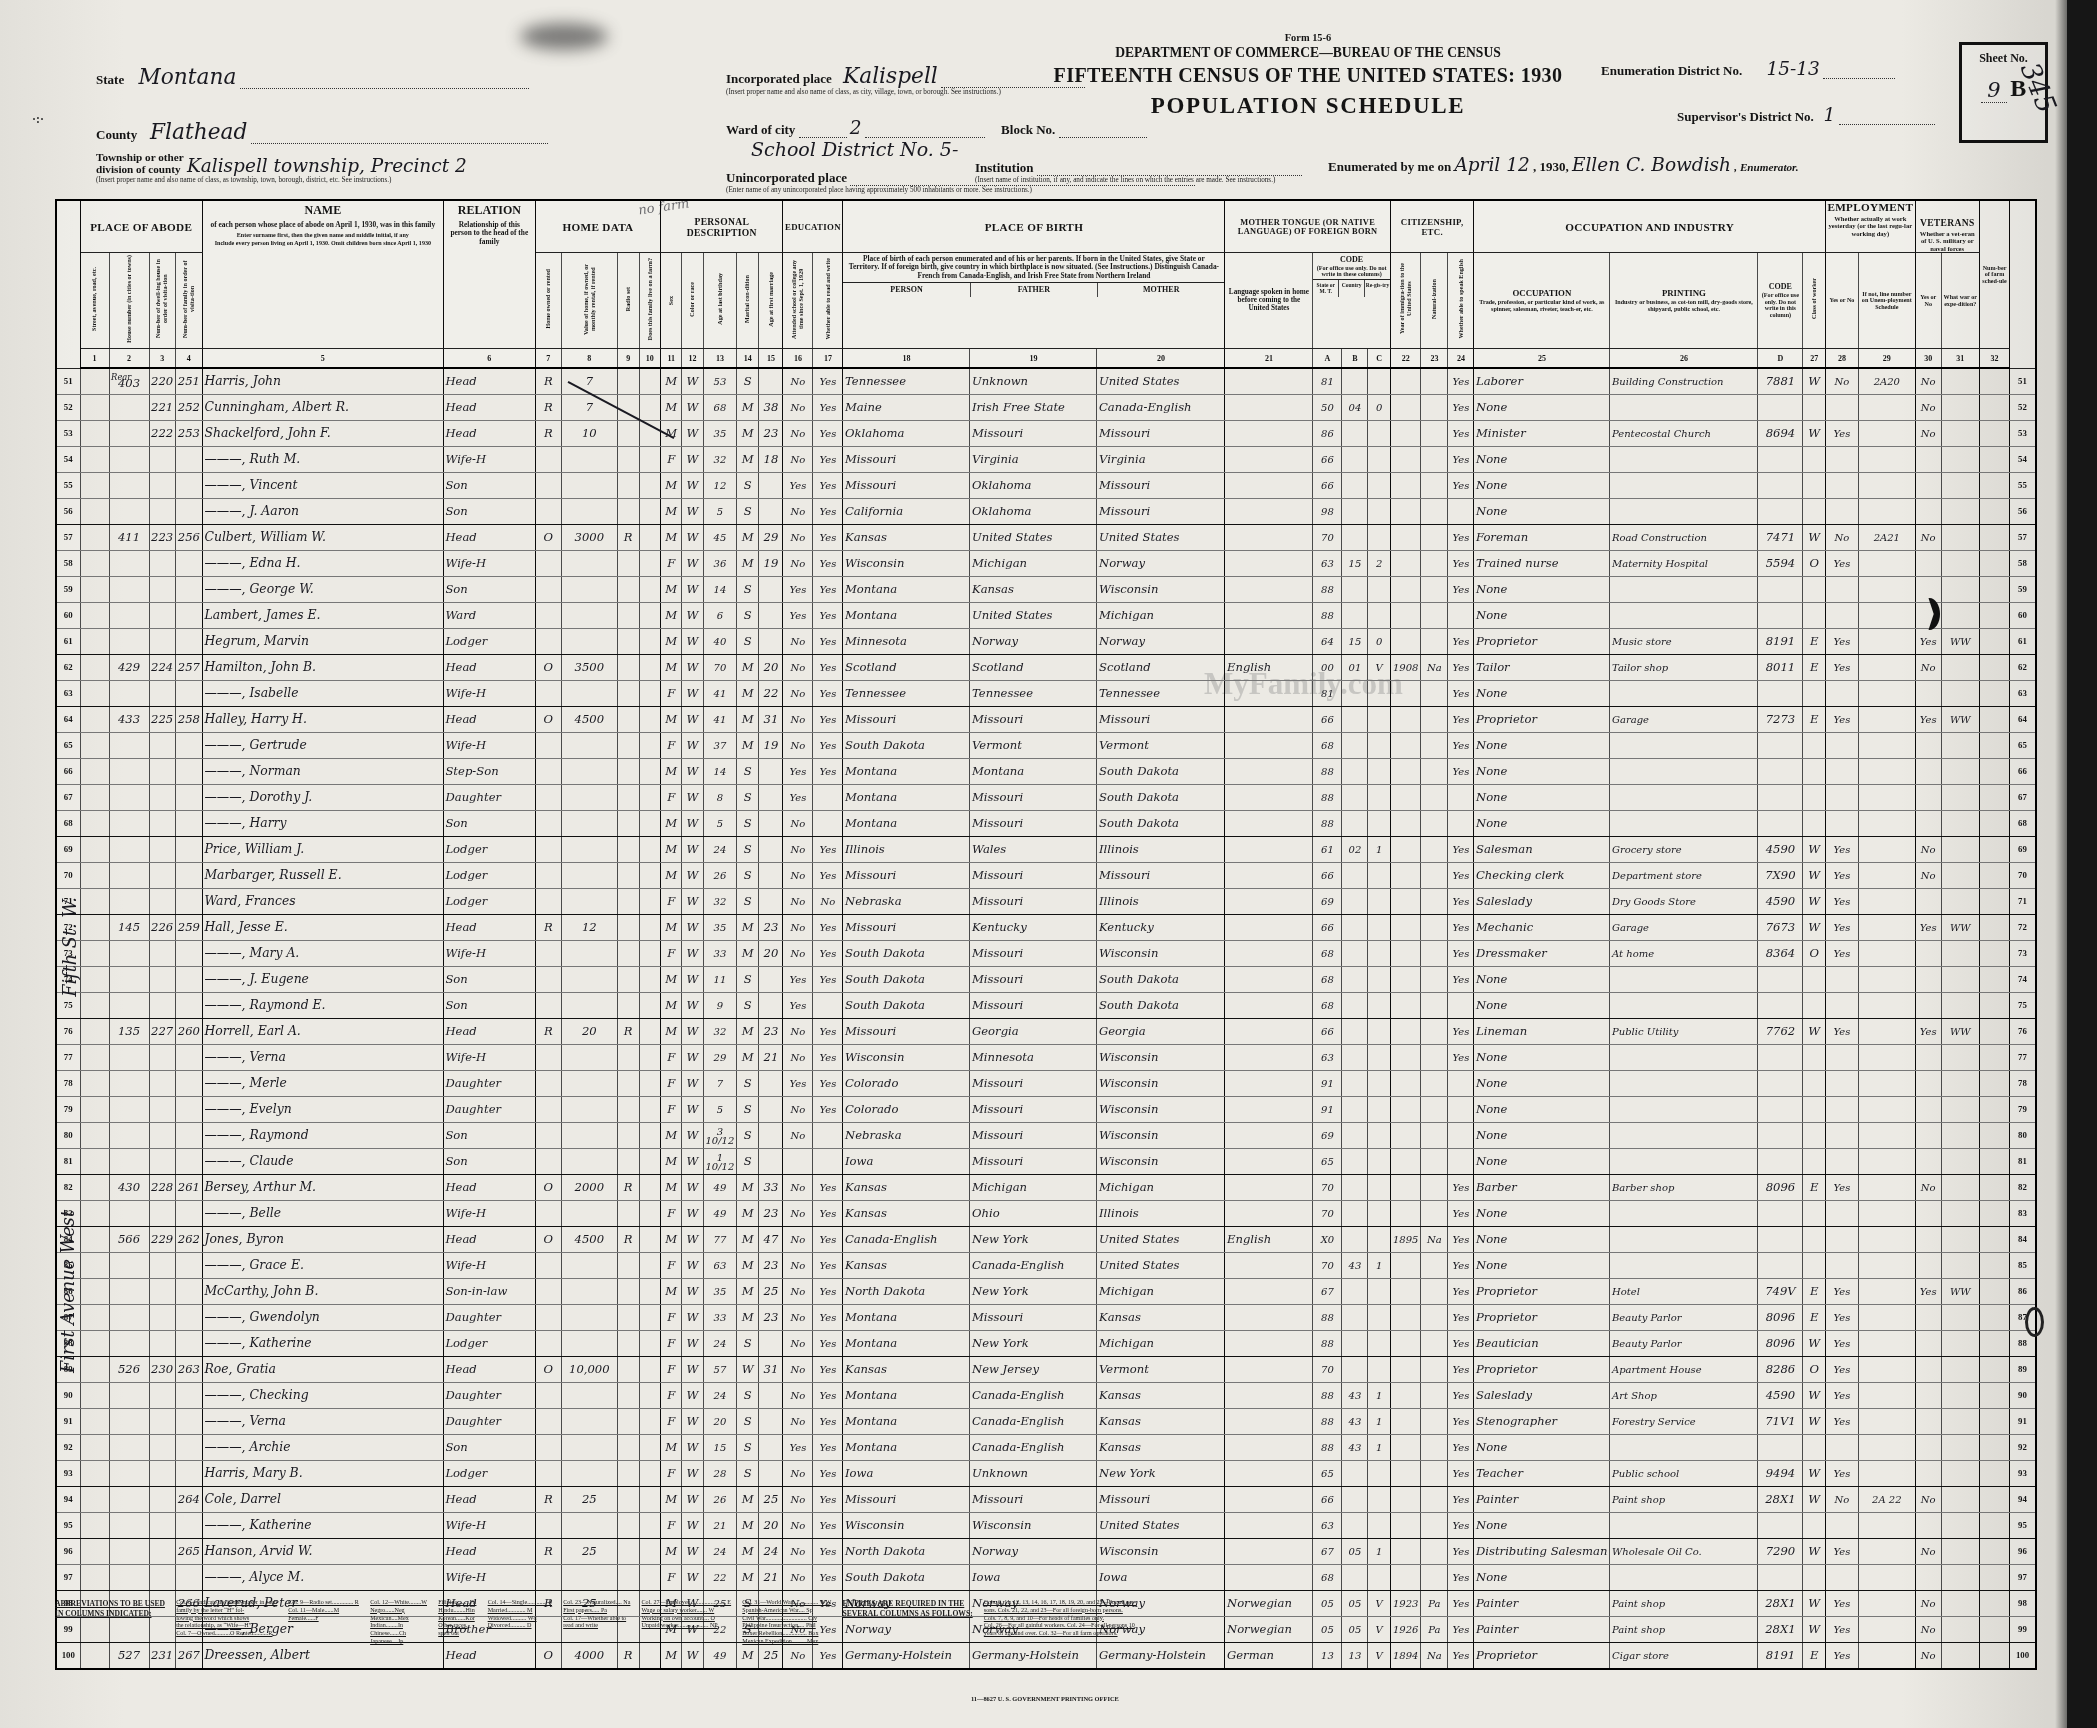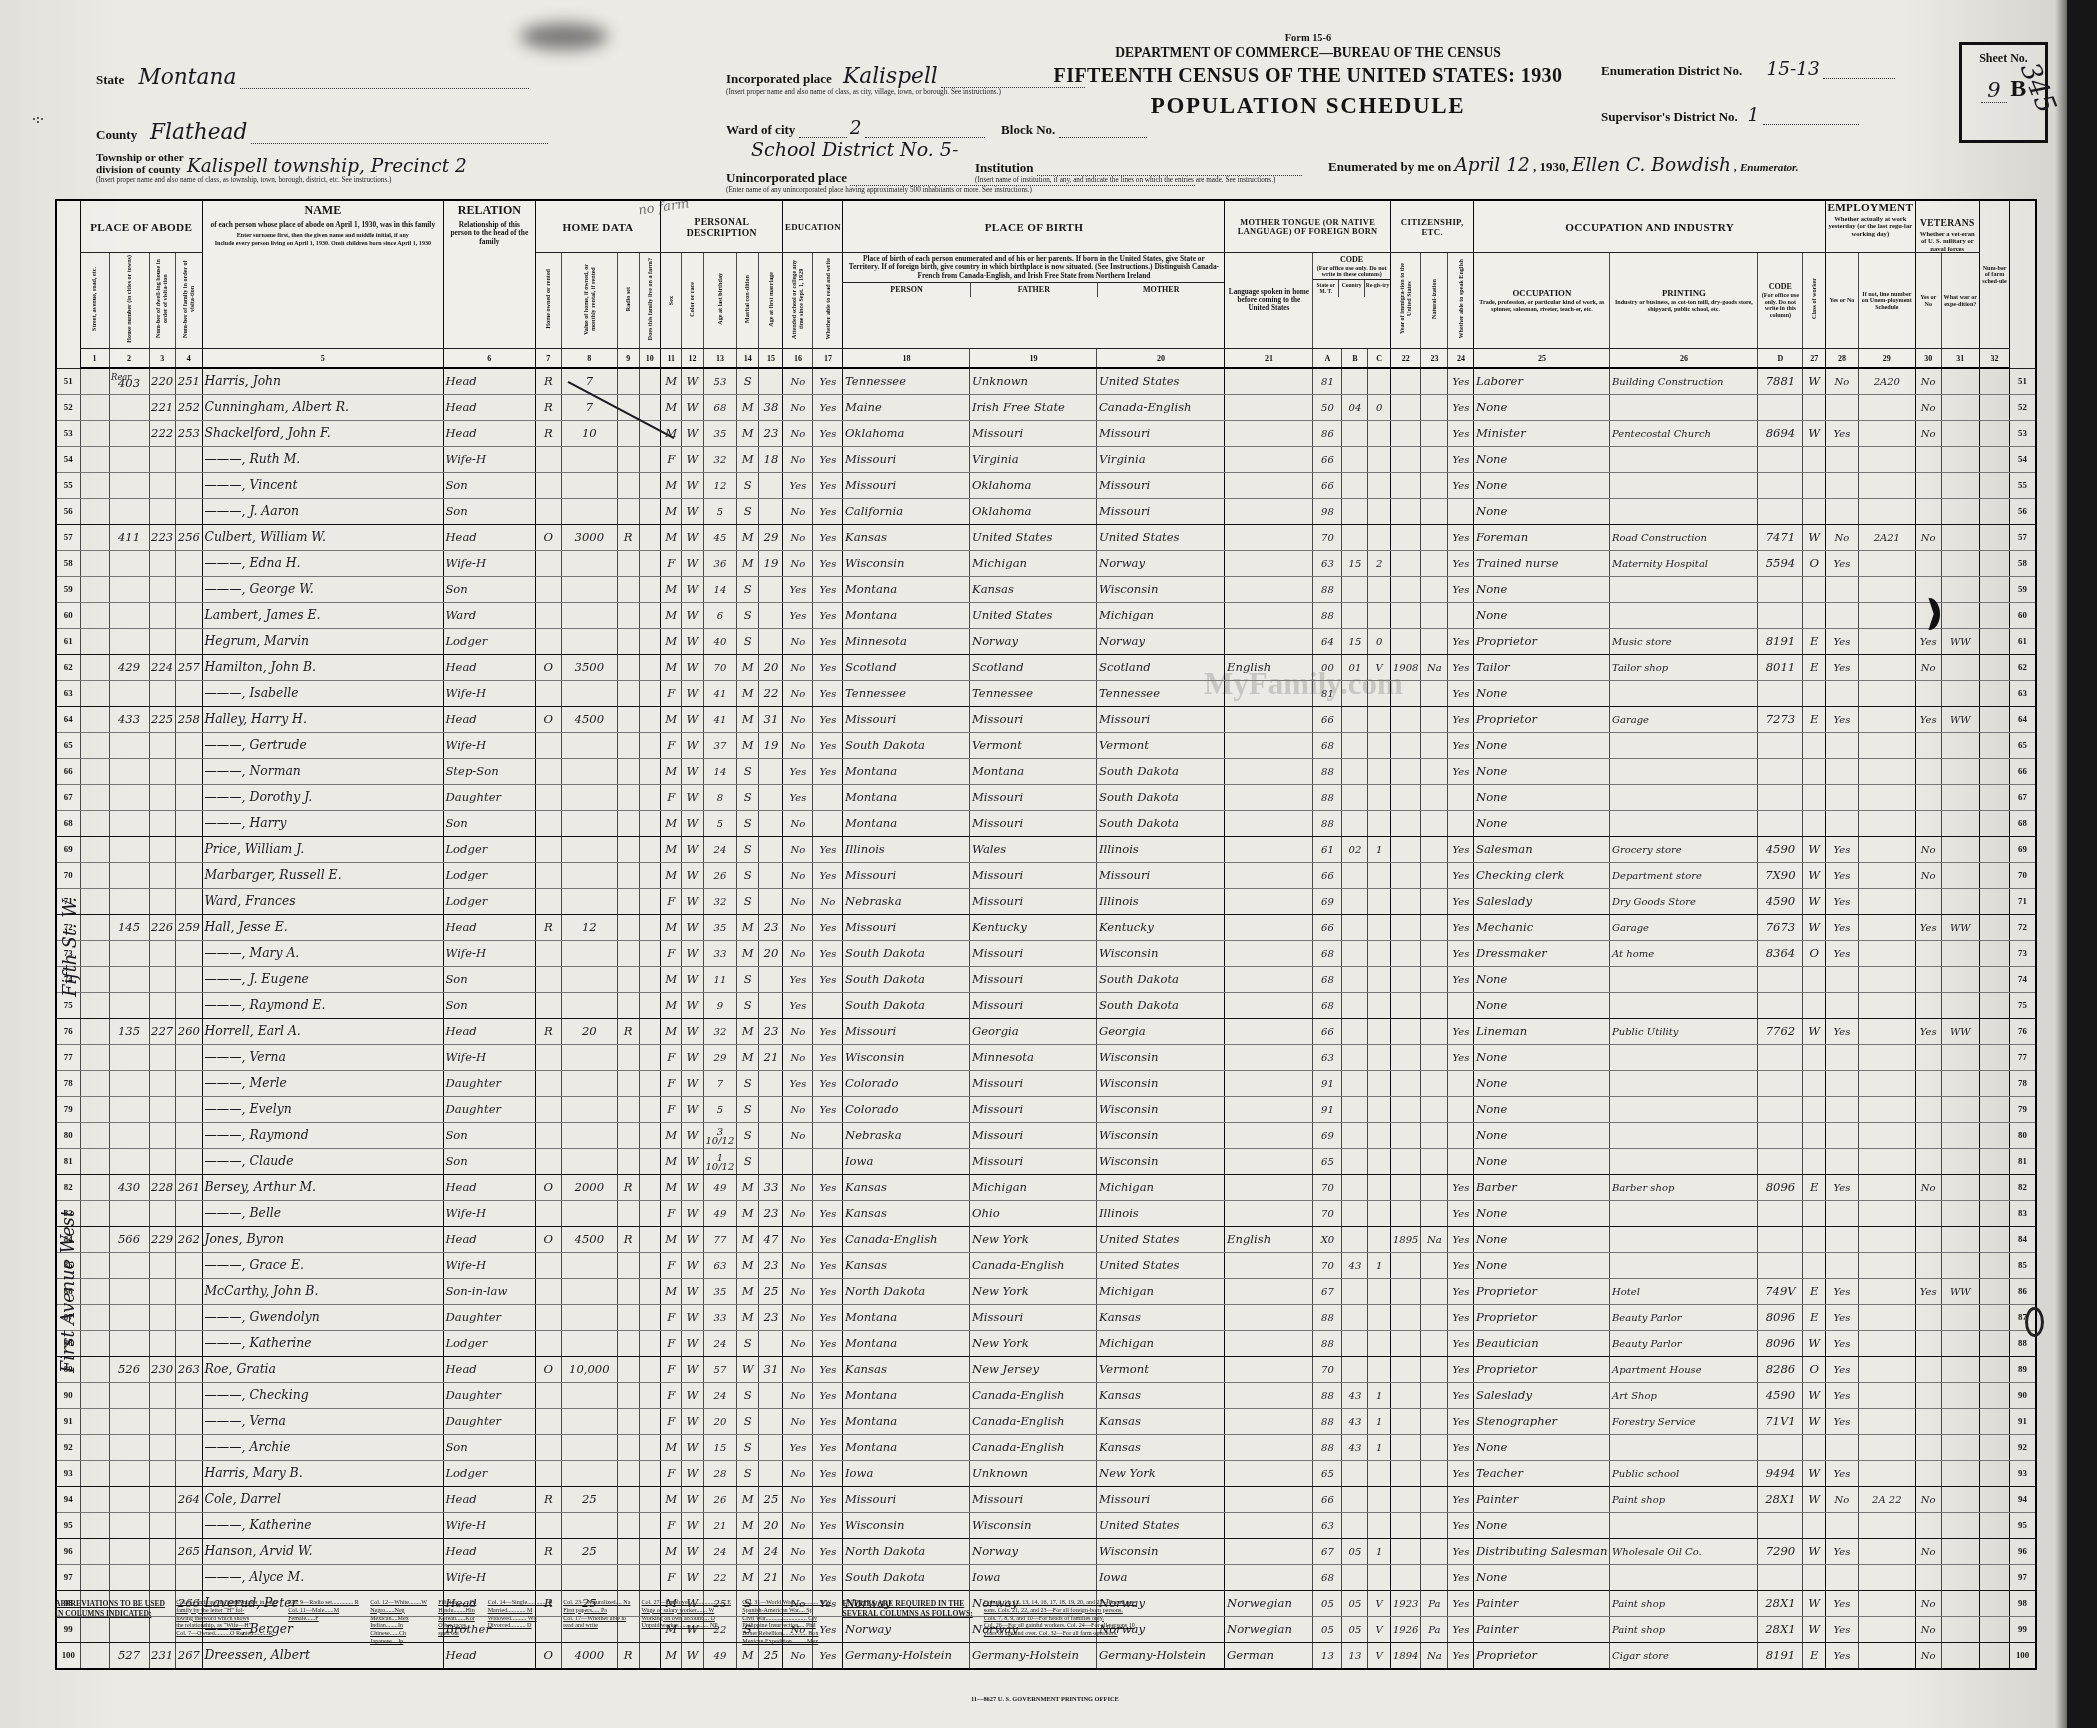--- a/index.html
+++ b/index.html
@@ -142,21 +142,21 @@
   <span class="hdr-label">, 1930,</span>
   <span class="hw hw-md">Ellen C. Bowdish</span>
   <span class="hdr-label" style="font-style:italic;font-size:11.2px;">, Enumerator.</span>
 </div>
 
 <div class="fld" style="left:1601px;top:58px;">
   <span class="hdr-label">Enumeration District No.</span>
   <span class="hw hw-md" style="margin-left:21px;">15-13</span>
   <span class="dots" style="width:72px;"></span>
 </div>
-<div class="fld" style="left:1601px;top:104px;">
+<div class="fld" style="left:1677px;top:104px;">
   <span class="hdr-label">Supervisor's District No.</span>
   <span class="hw hw-md" style="margin-left:6.4px;">1</span>
   <span class="dots" style="width:96px;"></span>
 </div>
 <div class="sheetbox">
   <div class="lab">Sheet No.</div>
   <span class="val hw">9</span>
   <span class="ltr">B</span>
 </div>
 <div class="margin-345 hw">345</div>

